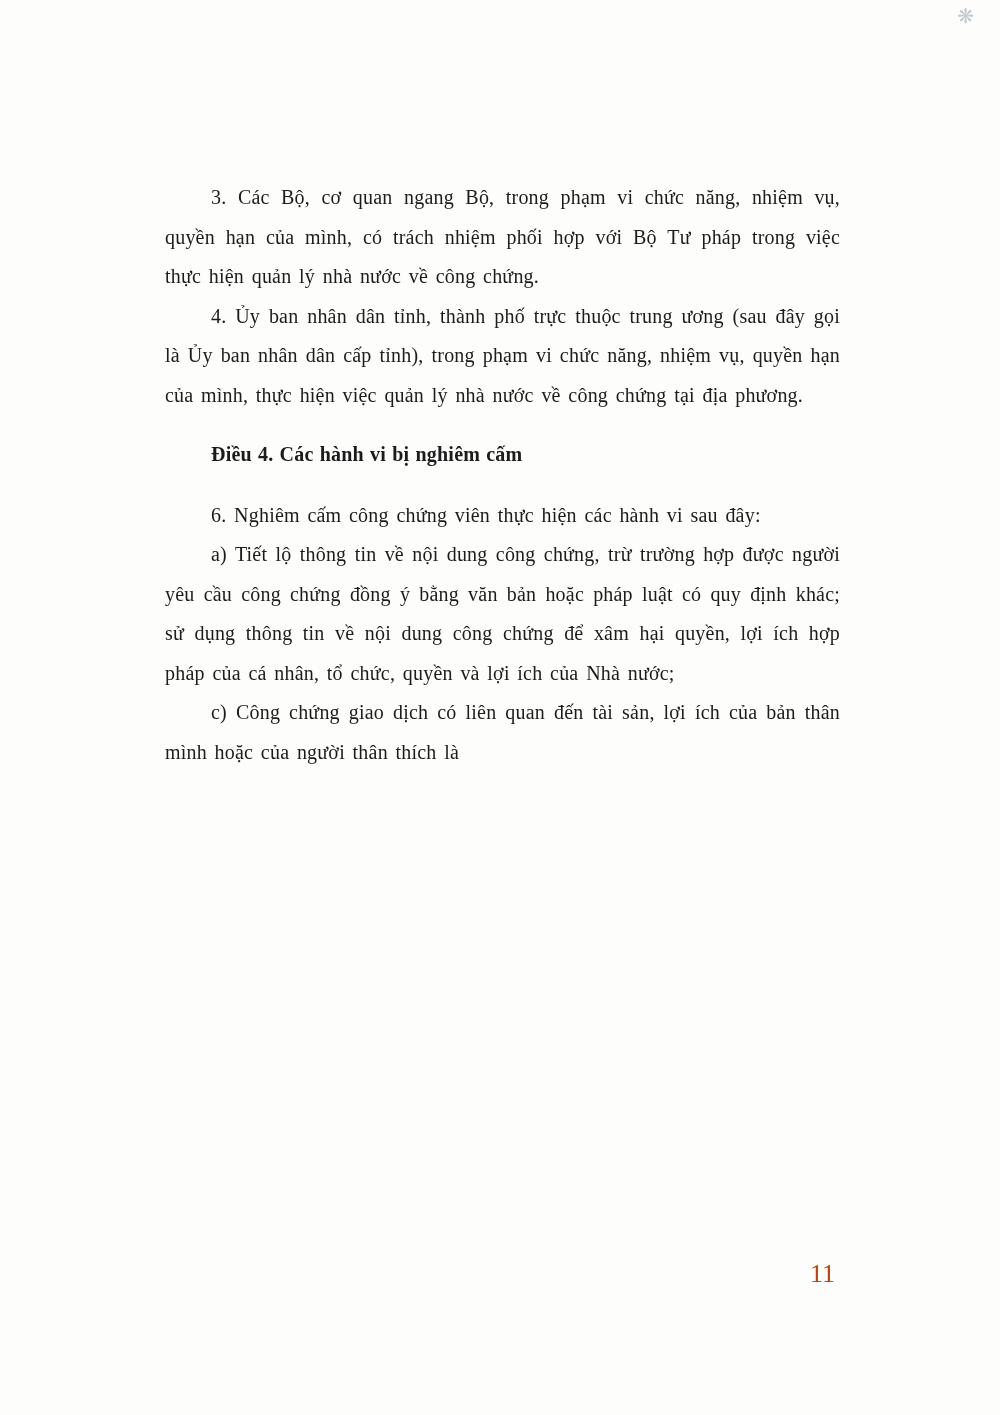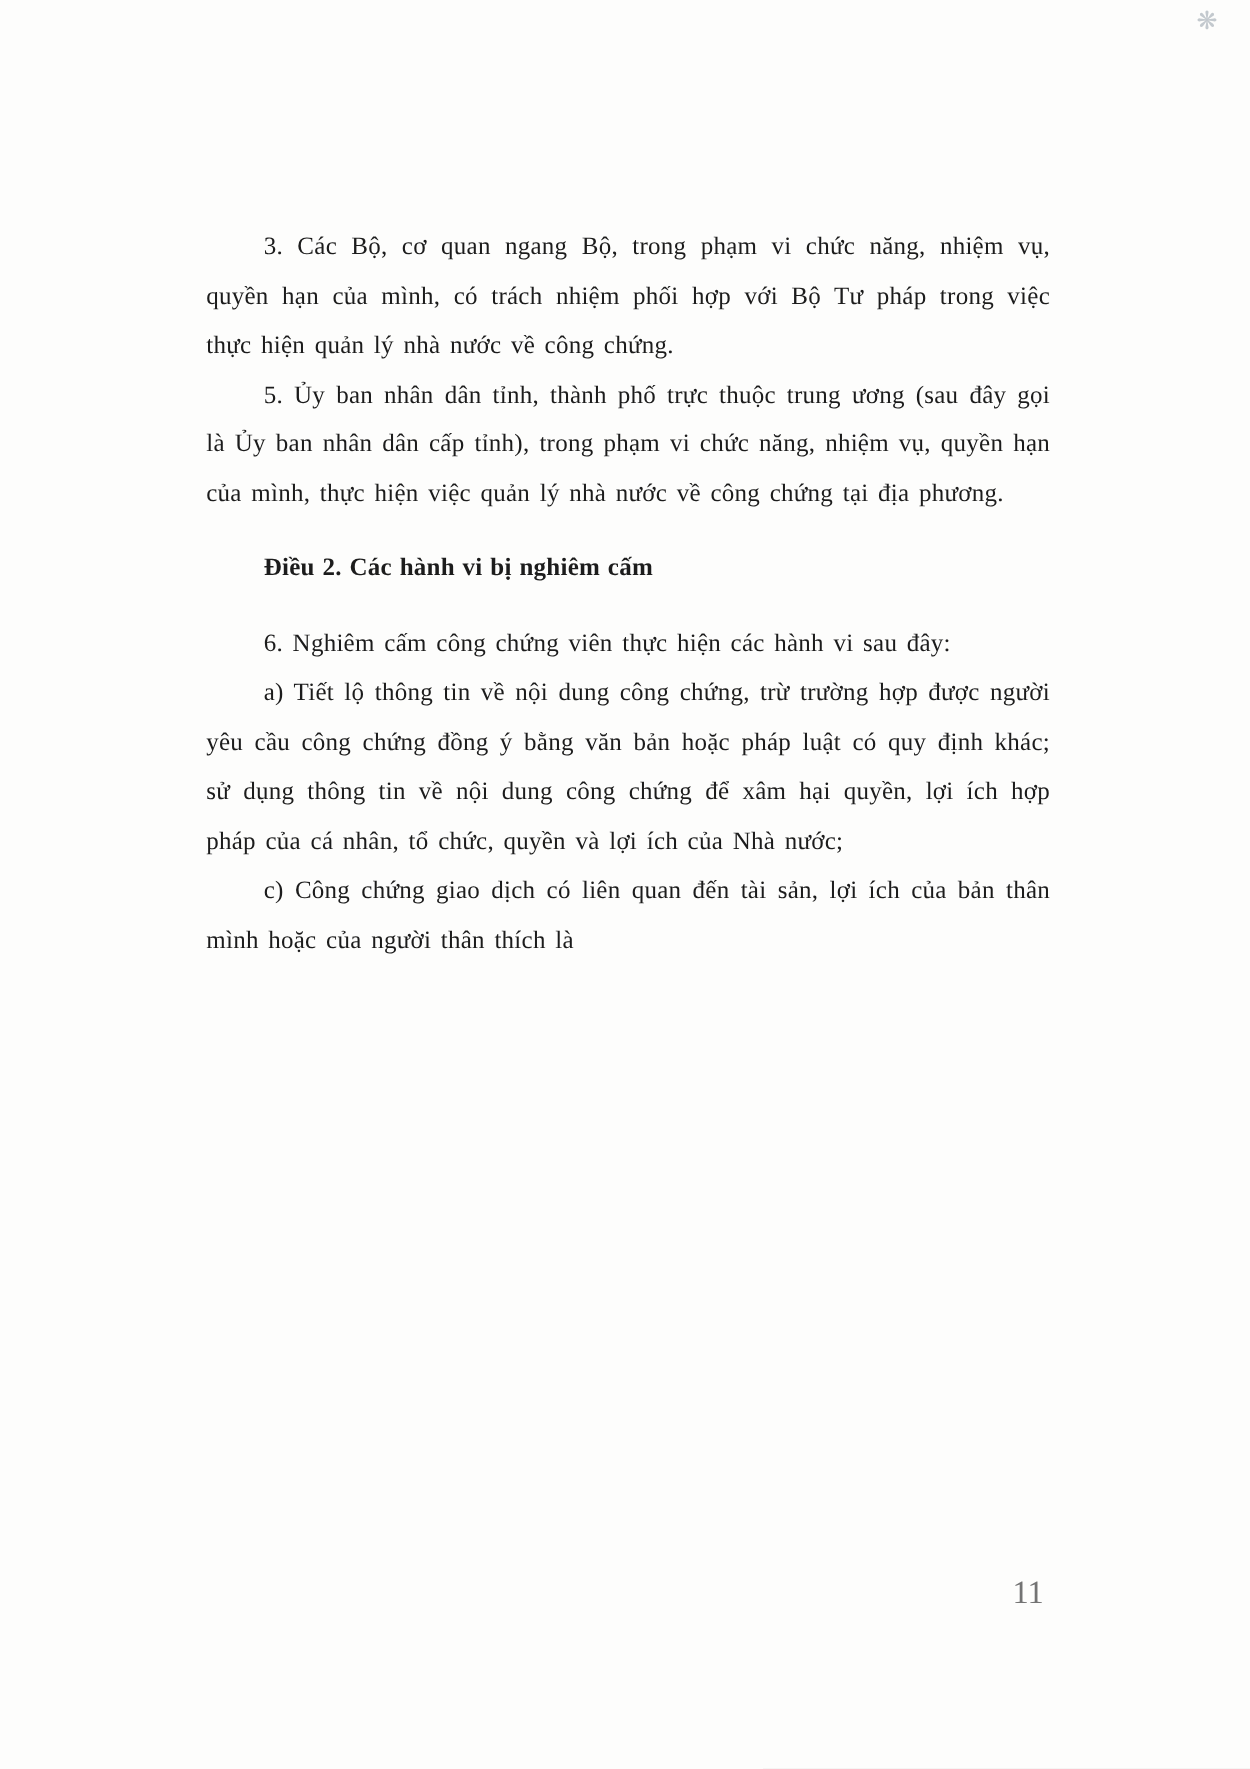--- a/index.html
+++ b/index.html
@@ -47,34 +47,34 @@
     margin-top: 20px;
     margin-bottom: 21px;
     word-spacing: 1px;
   }
   .page-number {
     position: absolute;
     right: 165px;
     bottom: 128px;
     font-size: 26px;
     line-height: 1;
-    color: #737373;
+    color: #c2410c;
   }
 </style>
 </head>
 <body>
 
 <div class="page">
 
   <span class="corner-ornament">❋</span>
 
   <div class="content">
     <p>3. Các Bộ, cơ quan ngang Bộ, trong phạm vi chức năng, nhiệm vụ, quyền hạn của mình, có trách nhiệm phối hợp với Bộ Tư pháp trong việc thực hiện quản lý nhà nước về công chứng.</p>
-    <p>5. Ủy ban nhân dân tỉnh, thành phố trực thuộc trung ương (sau đây gọi là Ủy ban nhân dân cấp tỉnh), trong phạm vi chức năng, nhiệm vụ, quyền hạn của mình, thực hiện việc quản lý nhà nước về công chứng tại địa phương.</p>
-    <p class="heading">Điều 2. Các hành vi bị nghiêm cấm</p>
+    <p>4. Ủy ban nhân dân tỉnh, thành phố trực thuộc trung ương (sau đây gọi là Ủy ban nhân dân cấp tỉnh), trong phạm vi chức năng, nhiệm vụ, quyền hạn của mình, thực hiện việc quản lý nhà nước về công chứng tại địa phương.</p>
+    <p class="heading">Điều 4. Các hành vi bị nghiêm cấm</p>
     <p>6. Nghiêm cấm công chứng viên thực hiện các hành vi sau đây:</p>
     <p>a) Tiết lộ thông tin về nội dung công chứng, trừ trường hợp được người yêu cầu công chứng đồng ý bằng văn bản hoặc pháp luật có quy định khác; sử dụng thông tin về nội dung công chứng để xâm hại quyền, lợi ích hợp pháp của cá nhân, tổ chức, quyền và lợi ích của Nhà nước;</p>
     <p>c) Công chứng giao dịch có liên quan đến tài sản, lợi ích của bản thân mình hoặc của người thân thích là</p>
   </div>
 
   <div class="page-number">11</div>
 
 </div>
 
 </body></html>

